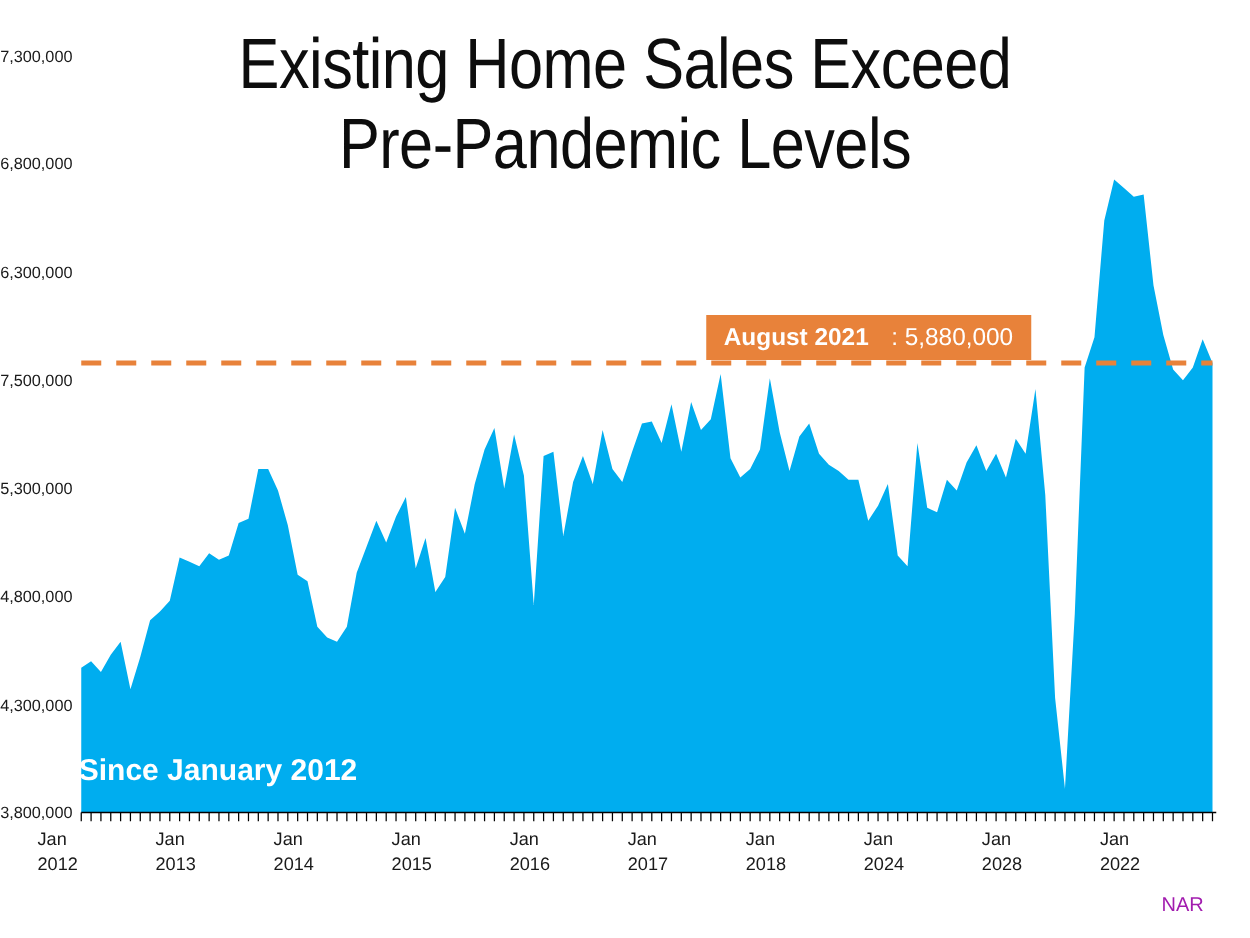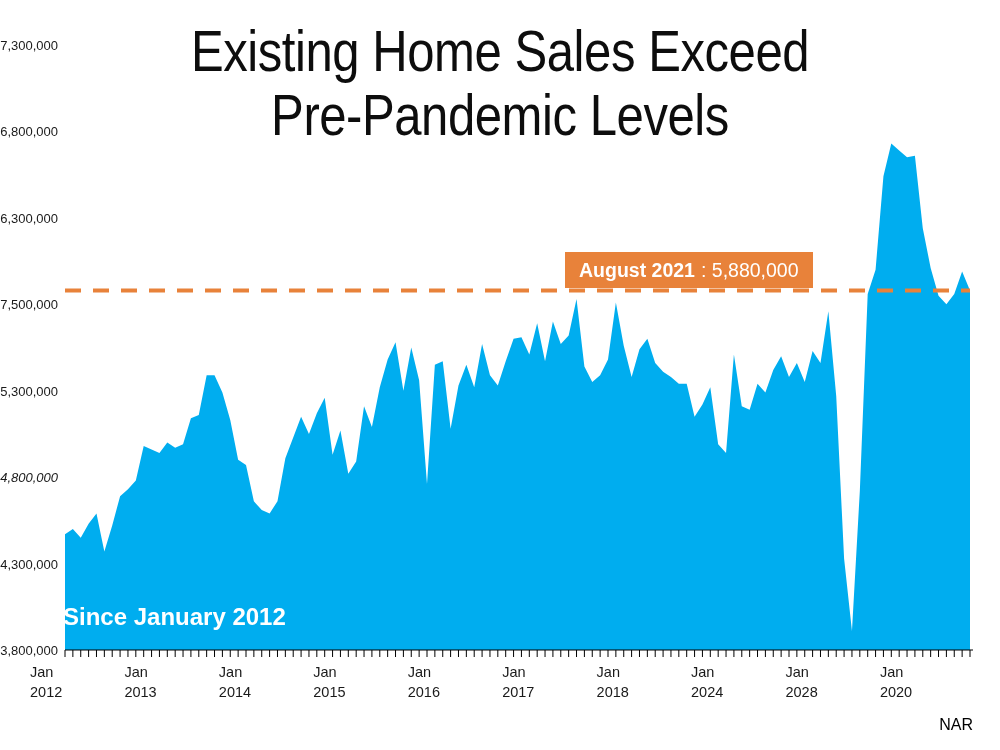--- a/index.html
+++ b/index.html
@@ -63,38 +63,38 @@
     left:565px; top:253px;
     height:36px;
     padding:0 14px;
     display:flex;align-items:center;
     background:#E8823A;
     color:#ffffff;
     font-size:19.5px;
     font-family:"Liberation Sans", sans-serif;
     white-space:nowrap;
   }
-  #callout .bold{font-weight:bold;margin-right:6px;}
+  #callout .bold{font-weight:bold;margin-right:18px;}
 
   
   #since{
     position:absolute;
     left:63px; top:603px;
     color:#ffffff;
     font-size:24px;
     font-weight:bold;
     font-family:"Liberation Sans", sans-serif;
     white-space:nowrap;
   }
 
   
   #source{
     position:absolute;
-    right:27px; bottom:16px;
-    color:#000000;
+    right:37px; bottom:16px;
+    color:#a21caf;
     font-size:16px;
     font-family:"Liberation Sans", sans-serif;
   }
 </style>
 </head>
 <body>
 
 <div id="stage">
 
   <div id="title">Existing Home Sales Exceed
@@ -229,21 +229,21 @@
         <line x1="65" y1="290.45714285714286" x2="970" y2="290.45714285714286" stroke="#E8823A" stroke-width="4" stroke-dasharray="16 12" stroke-linecap="butt"></line>
       </g>
   </svg>
 
   <div id="ylabels">
       <div class="ylab" style="top: 45px;">7,300,000</div>
       <div class="ylab" style="top: 131.429px;">6,800,000</div>
       <div class="ylab" style="top: 217.857px; margin-left: 15px;">6,300,000</div>
       <div class="ylab" style="top: 304.286px;">7,500,000</div>
       <div class="ylab" style="top: 390.714px;">5,300,000</div>
-      <div class="ylab" style="top: 477.143px; font-style: italic;">4,800,000</div>
+      <div class="ylab" style="top: 477.143px;">4,800,000</div>
       <div class="ylab" style="top: 563.571px;">4,300,000</div>
       <div class="ylab" style="top: 650px;">3,800,000</div>
     </div>
   <div id="xlabels">
       <div class="xlab" style="left: 65px;">
         <span>Jan</span>
         <span>2012</span>
       </div>
       <div class="xlab" style="left: 159.435px;">
         <span>Jan</span>
@@ -272,21 +272,21 @@
       <div class="xlab" style="left: 726.043px;">
         <span>Jan</span>
         <span>2024</span>
       </div>
       <div class="xlab" style="left: 820.478px;">
         <span>Jan</span>
         <span>2028</span>
       </div>
       <div class="xlab" style="left: 914.913px;">
         <span>Jan</span>
-        <span>2020</span>
+        <span>2022</span>
       </div>
     </div>
 
   <div id="callout" style="top: 252.457px;">
     <span class="bold">August 2021</span>
       <span>: 5,880,000</span>
   </div>
 
   <div id="since">Since January 2012</div>
 

